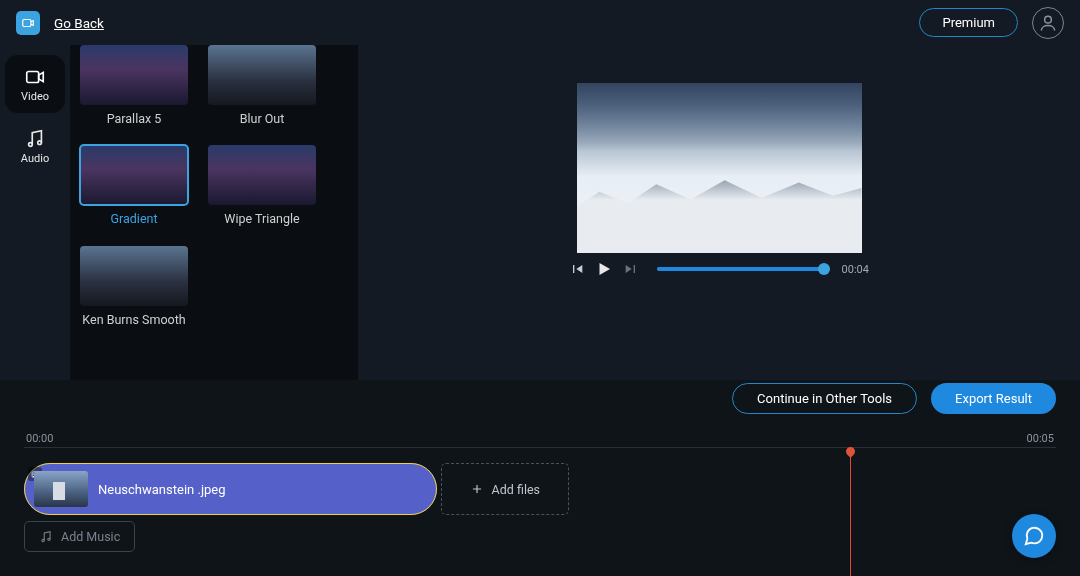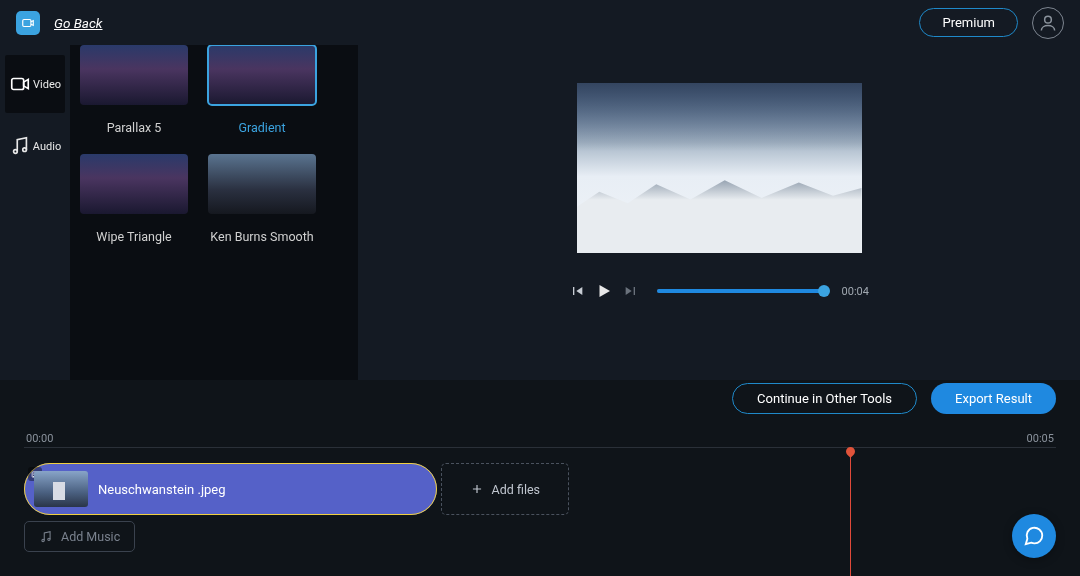--- a/index.html
+++ b/index.html
@@ -2,50 +2,50 @@
 <html><head>
 <meta charset="utf-8">
 <style>
 * { margin: 0; padding: 0; box-sizing: border-box; font-family: -apple-system, BlinkMacSystemFont, "Segoe UI", Roboto, sans-serif; }
 body { background: #0f1419; color: #e8e8e8; width: 1080px; height: 576px; overflow: hidden; position: relative; }
 
 
 .topbar { height: 45px; display: flex; align-items: center; padding: 0 16px; background: #141a23; }
 .app-icon { width: 24px; height: 24px; background: #3ba3e0; border-radius: 5px; display: flex; align-items: center; justify-content: center; margin-right: 14px; }
 .app-icon svg { width: 14px; height: 14px; }
-.go-back { color: #fff; text-decoration: underline; font-size: 13.5px; cursor: pointer; font-style: italic; }
+.go-back { color: #fff; text-decoration: underline; font-size: 13.5px; cursor: pointer; }
 .topbar-spacer { flex: 1; }
 .premium-btn { border: 1.5px solid #1f89c9; background: transparent; color: #fff; border-radius: 18px; padding: 6px 22px; font-size: 13px; cursor: pointer; margin-right: 14px; }
 .avatar { width: 32px; height: 32px; border: 1.5px solid #7d8590; border-radius: 50%; display: flex; align-items: center; justify-content: center; cursor: pointer; }
 
 
 .main { display: flex; height: 335px; }
 .side-tabs { width: 70px; background: #141a23; display: flex; flex-direction: column; align-items: center; padding-top: 10px; gap: 4px; }
-.side-tab { width: 60px; height: 58px; display: flex; flex-direction: row; align-items: center; justify-content: center; gap: 2px; border-radius: 2px; cursor: pointer; color: #e8e8e8; }
+.side-tab { width: 60px; height: 58px; display: flex; flex-direction: column; align-items: center; justify-content: center; gap: 2px; border-radius: 13px; cursor: pointer; color: #e8e8e8; }
 .side-tab.active { background: #0a0d12; }
 .side-tab span { font-size: 11px; }
 
 .effects-panel { width: 288px; background: #0a0d12; overflow-y: auto; padding: 0 10px 10px 10px; position: relative; }
 .effects-panel::-webkit-scrollbar { width: 6px; }
 .effects-panel::-webkit-scrollbar-thumb { background: #3a4250; border-radius: 3px; }
 .effects-grid { display: flex; flex-wrap: wrap; gap: 18px 20px; }
 .effect-item { width: 108px; cursor: pointer; }
 .effect-thumb { width: 108px; height: 60px; border-radius: 4px; background: linear-gradient(180deg, #2a3a6a 0%, #4a3560 40%, #1a1830 100%); position: relative; overflow: hidden; }
 .effect-thumb.cloud { background: linear-gradient(180deg, #5a7490 0%, #2a3040 60%, #15181f 100%); }
 .effect-item.selected .effect-thumb { outline: 2px solid #3ba3e0; outline-offset: -1px; }
 .effect-item.selected .effect-label { color: #3ba3e0; }
-.effect-label { font-size: 12.5px; text-align: center; margin-top: 15px; color: #d0d0d0; line-height: 1.3; }
+.effect-label { font-size: 12.5px; text-align: center; margin-top: 6px; color: #d0d0d0; line-height: 1.3; }
 
 .preview-area { flex: 1; background: #141a23; display: flex; flex-direction: column; align-items: center; padding: 10px 20px 10px 20px; position: relative; }
 .preview-box { width: 285px; height: 170px; background: #000; margin-top: 28px; display: flex; align-items: center; justify-content: center; overflow: hidden; }
 .preview-img { width: 100%; height: 100%; background: linear-gradient(180deg, #6a8ab0 0%, #a8b8c8 35%, #e8eef5 55%, #f0f4f8 100%); position: relative; }
 .mountain-sil { position:absolute; bottom:0; left:0; right:0; height:45%; background: linear-gradient(180deg, #8a98a8 0%, #e8ecf0 30%); clip-path: polygon(0 40%, 8% 20%, 18% 35%, 28% 10%, 40% 30%, 52% 5%, 65% 28%, 78% 8%, 90% 25%, 100% 15%, 100% 100%, 0 100%);}
 .darkclouds {position:absolute; top:0; left:0; right:0; height:40%; background: linear-gradient(180deg, #344560 0%, transparent 100%);}
 
-.player-controls { display: flex; align-items: center; gap: 10px; margin-top: 29px; width: 300px; justify-content: center; }
+.player-controls { display: flex; align-items: center; gap: 10px; margin-top: 7px; width: 300px; justify-content: center; }
 .pc-btn { cursor: pointer; color: #c8cdd4; display: flex; align-items: center; }
 .progress-track { flex: 1; height: 4px; background: #3a4250; border-radius: 2px; position: relative; margin: 0 8px; }
 .progress-fill { position: absolute; left: 0; top: 0; bottom: 0; width: 100%; background: #1f89e0; border-radius: 2px; }
 .progress-thumb { position: absolute; right: -6px; top: 50%; transform: translateY(-50%); width: 12px; height: 12px; background: #3ba3e0; border-radius: 50%; }
 .time-label { font-size: 11px; color: #a0a8b0; }
 
 .action-bar { position: absolute; right: 24px; bottom: -34px; display: flex; gap: 14px; z-index: 5; }
 .btn-outline { border: 1.5px solid #1f89c9; background: transparent; color: #fff; border-radius: 18px; padding: 0 24px; font-size: 13px; cursor: pointer; }
 .btn-primary { border: none; background: #1f89e0; color: #ffffff; border-radius: 18px; padding: 8px 24px; font-size: 13px; cursor: pointer; }
 
@@ -116,20 +116,24 @@
         </svg>
       <span>Audio</span>
     </div>
   </div>
 
   <div class="effects-panel">
     <div class="effects-grid" id="effects-grid">
         <div class="effect-item">
           <div class="effect-thumb"></div>
           <div class="effect-label">Parallax 5</div>
+        </div>
+        <div class="effect-item">
+          <div class="effect-thumb cloud"></div>
+          <div class="effect-label">Blur Out</div>
         </div>
         <div class="effect-item selected">
           <div class="effect-thumb"></div>
           <div class="effect-label">Gradient</div>
         </div>
         <div class="effect-item">
           <div class="effect-thumb"></div>
           <div class="effect-label">Wipe Triangle</div>
         </div>
         <div class="effect-item">

